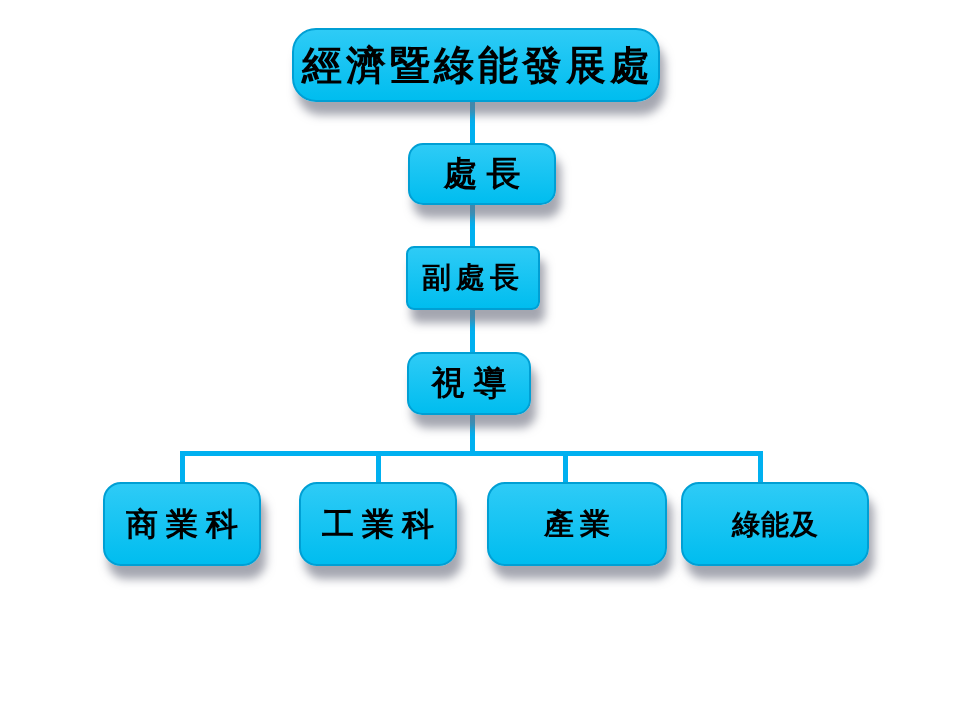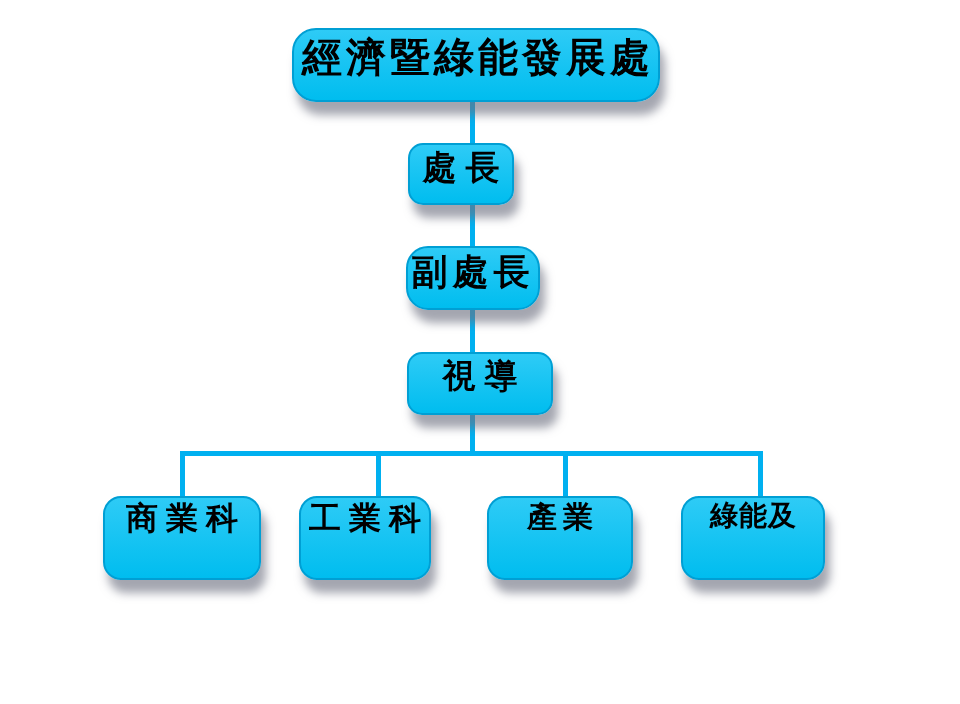--- a/index.html
+++ b/index.html
@@ -19,40 +19,41 @@
     background: var(--connector, #00B0F0);
     z-index: 1;
   }
   
   .node {
     position: absolute;
     z-index: 2;
     display: flex;
     flex-direction: column;
     align-items: center;
+    justify-content: center;
     background: linear-gradient(180deg, var(--box-fill-top, #2ECBF6) 0%, var(--box-fill-bottom, #00BDEF) 100%);
     border: 2px solid var(--box-border, #009FD4);
     box-shadow: 5px 13px 10px var(--shadow-color, rgba(108,112,128,0.62));
     color: var(--text-color, #000000);
     font-weight: bold;
     text-align: center;
     white-space: nowrap;
   }
   .node .label { display: block; }
 
   .node-root       { left: 292px; top: 28px;  width: 368px; height: 74px; border-radius: 24px; font-size: 40px; letter-spacing: 4px; padding-left: 4px; }
-  .node-director   { left: 408px; top: 143px; width: 106px; height: 62px; border-radius: 15px; font-size: 34px; letter-spacing: 9px; padding-left: 9px; }
-  .node-deputy     { left: 406px; top: 246px; width: 134px; height: 64px; border-radius: 22px; font-size: 36px; letter-spacing: 5px; padding-left: 0; }
-  .node-supervisor { left: 407px; top: 352px; width: 146px; height: 63px; border-radius: 15px; font-size: 33px; letter-spacing: 9px; padding-left: 9px; }
+  .node-director   { left: 408px; top: 143px; width: 148px; height: 62px; border-radius: 15px; font-size: 34px; letter-spacing: 9px; padding-left: 9px; }
+  .node-deputy     { left: 406px; top: 246px; width: 134px; height: 64px; border-radius: 8px; font-size: 29px; letter-spacing: 5px; padding-left: 0; }
+  .node-supervisor { left: 407px; top: 352px; width: 124px; height: 63px; border-radius: 15px; font-size: 33px; letter-spacing: 9px; padding-left: 9px; }
 
-  .node-dept  { top: 496px; height: 84px; border-radius: 18px; line-height: 1.25; }
+  .node-dept  { top: 482px; height: 84px; border-radius: 18px; line-height: 1.25; }
   .node-dept1 { left: 103px; width: 158px; font-size: 32px; letter-spacing: 8px; padding-left: 8px; }
-  .node-dept2 { left: 299px; width: 132px; font-size: 32px; letter-spacing: 8px; padding-left: 8px; }
-  .node-dept3 { left: 487px; width: 146px; font-size: 30px; letter-spacing: 6px; padding-left: 6px; }
-  .node-dept4 { left: 681px; width: 144px; font-size: 28px; letter-spacing: 1px; padding-left: 1px; }
+  .node-dept2 { left: 299px; width: 158px; font-size: 32px; letter-spacing: 8px; padding-left: 8px; }
+  .node-dept3 { left: 487px; width: 180px; font-size: 30px; letter-spacing: 6px; padding-left: 6px; }
+  .node-dept4 { left: 681px; width: 188px; font-size: 28px; letter-spacing: 1px; padding-left: 1px; }
 
   
   .c-seg1 { left: 470px; top: 100px; width: 5px; height: 46px; }
   .c-seg2 { left: 470px; top: 202px; width: 5px; height: 48px; }
   .c-seg3 { left: 470px; top: 306px; width: 5px; height: 50px; }
   .c-seg4 { left: 470px; top: 410px; width: 5px; height: 46px; }
   .c-hbar { left: 180px; top: 451px; width: 583px; height: 5px; }
   .c-drop1 { left: 180px; top: 451px; width: 5px; height: 57px; }
   .c-drop2 { left: 376px; top: 451px; width: 5px; height: 57px; }
   .c-drop3 { left: 563px; top: 451px; width: 5px; height: 57px; }

